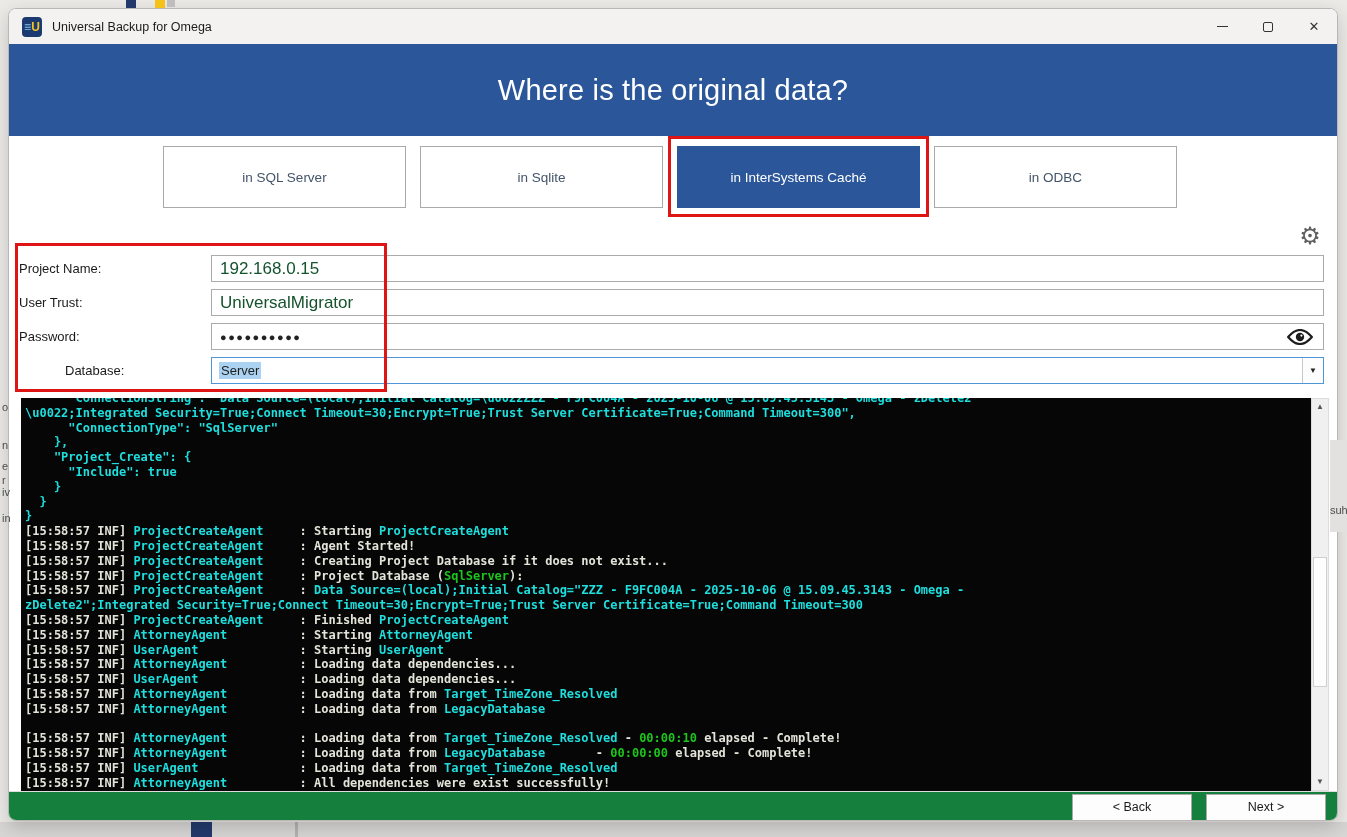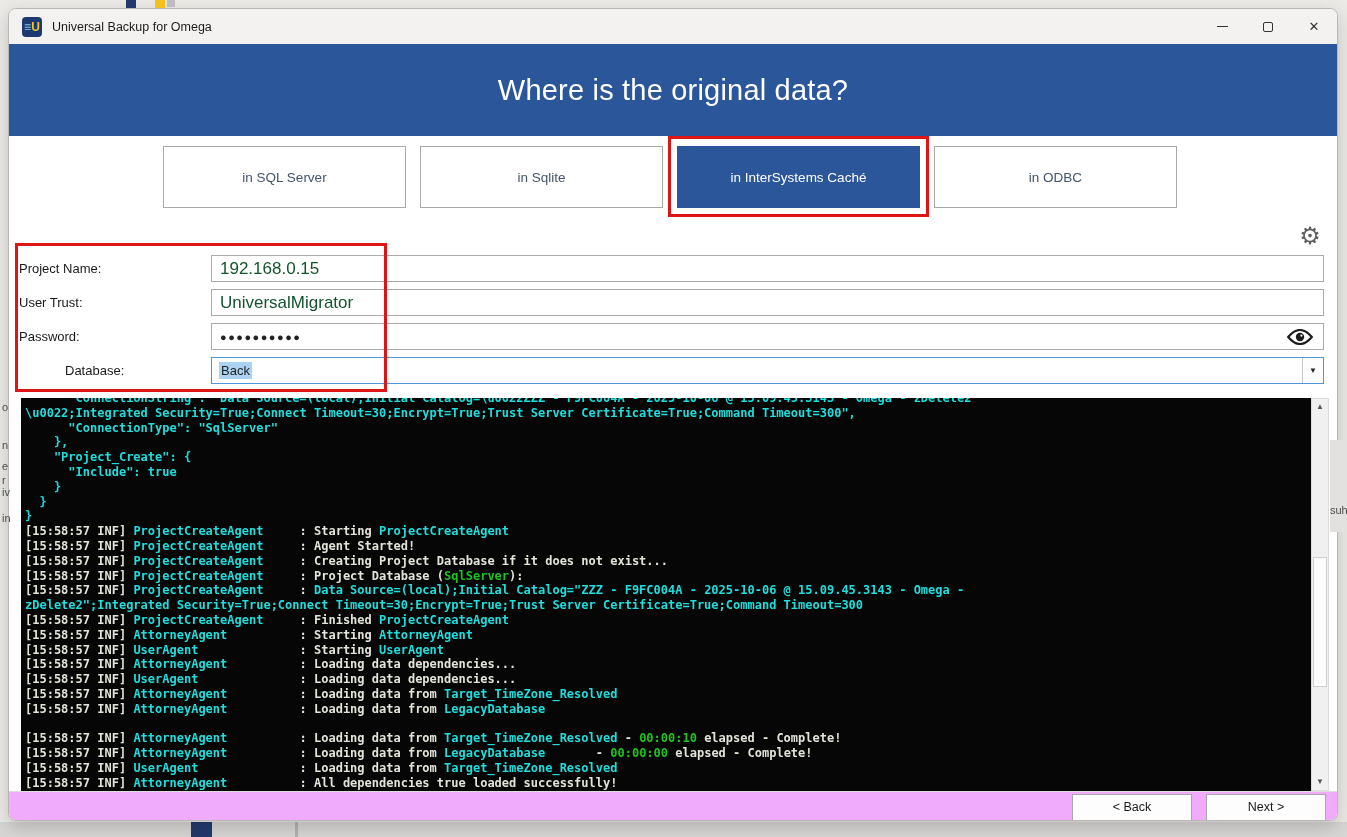--- a/index.html
+++ b/index.html
@@ -92,21 +92,21 @@
   
   .vscroll { position:absolute; left:1302px; top:389px; width:18px; height:393px; background:#f0f0f0;
              border:1px solid #dcdcdc; }
   .vs-arrow { position:absolute; left:0; width:16px; height:16px; text-align:center; font-size:8px;
               color:#555; line-height:16px; cursor:pointer; }
   .vs-up { top:0; } .vs-down { bottom:0; }
   .vs-thumb { position:absolute; left:1px; top:158px; width:14px; height:130px;
               background:#fdfdfd; border:1px solid #cfcfcf; cursor:pointer; }
 
   
-  .footer { position:absolute; left:0; top:782px; width:100%; height:31px; background:#f0abfc;
+  .footer { position:absolute; left:0; top:782px; width:100%; height:31px; background:#15803d;
             border-top:1px solid #e0dedc; }
   .footer-btn { position:absolute; top:2px; width:120px; height:27px; background:#fdfdfd;
                 border:1px solid #a9a9a9; font-size:12.5px; color:#1a1a1a; text-align:center;
                 line-height:25px; cursor:pointer; font-family:"Liberation Sans", sans-serif; }
   .btn-back { left:1063px; } .btn-next { left:1197px; }
 
   
   .lf { left:2px; width:16px; overflow:hidden; }
   .lf-o  { top:402px; } .lf-n { top:440px; } .lf-e { top:461px; } .lf-r { top:475px; }
   .lf-iv { top:487px; } .lf-in { top:513px; }
@@ -172,21 +172,21 @@
   <div class="form-label row3">Password:</div>
   <input class="form-input row3 pwd" value="●●●●●●●●●●" style="">
   <svg class="eye" viewBox="0 0 26 16">
     <path d="M13 1 C7 1 3 6 1.2 8 C3 10 7 15 13 15 C19 15 23 10 24.8 8 C23 6 19 1 13 1 Z" fill="#ffffff" stroke="#1c1c1c" stroke-width="2.2"></path>
     <circle cx="13" cy="8" r="4.2" fill="#1c1c1c"></circle>
     <circle cx="14.4" cy="6.6" r="1.1" fill="#ffffff"></circle>
   </svg>
 
   <div class="form-label row4">Database:</div>
   <div class="combo">
-    <span class="combo-value">Back</span>
+    <span class="combo-value">Server</span>
     <span class="combo-btn">
       <span class="combo-arrow">▼</span>
     </span>
   </div>
   <div class="annotation ann-form"></div>
 
   <div class="console">
     <pre id="console-pre"><span class="cl-c">      "ConnectionString": "Data Source=(local);Initial Catalog=\u0022ZZZ - F9FC004A - 2025-10-06 @ 15.09.45.3143 - Omega - zDelete2</span>
 <span class="cl-c">\u0022;Integrated Security=True;Connect Timeout=30;Encrypt=True;Trust Server Certificate=True;Command Timeout=300",</span>
 <span class="cl-c">      "ConnectionType": "SqlServer"</span>
@@ -206,21 +206,21 @@
 <span class="cl-w">[15:58:57 INF] </span><span class="cl-c">AttorneyAgent</span><span class="cl-w">          : Starting </span><span class="cl-c">AttorneyAgent</span>
 <span class="cl-w">[15:58:57 INF] </span><span class="cl-c">UserAgent</span><span class="cl-w">              : Starting </span><span class="cl-c">UserAgent</span>
 <span class="cl-w">[15:58:57 INF] </span><span class="cl-c">AttorneyAgent</span><span class="cl-w">          : Loading data dependencies...</span>
 <span class="cl-w">[15:58:57 INF] </span><span class="cl-c">UserAgent</span><span class="cl-w">              : Loading data dependencies...</span>
 <span class="cl-w">[15:58:57 INF] </span><span class="cl-c">AttorneyAgent</span><span class="cl-w">          : Loading data from </span><span class="cl-c">Target_TimeZone_Resolved</span>
 <span class="cl-w">[15:58:57 INF] </span><span class="cl-c">AttorneyAgent</span><span class="cl-w">          : Loading data from </span><span class="cl-c">LegacyDatabase</span>
 
 <span class="cl-w">[15:58:57 INF] </span><span class="cl-c">AttorneyAgent</span><span class="cl-w">          : Loading data from </span><span class="cl-c">Target_TimeZone_Resolved</span><span class="cl-w"> - </span><span class="cl-g">00:00:10</span><span class="cl-w"> elapsed - Complete!</span>
 <span class="cl-w">[15:58:57 INF] </span><span class="cl-c">AttorneyAgent</span><span class="cl-w">          : Loading data from </span><span class="cl-c">LegacyDatabase</span><span class="cl-w">       - </span><span class="cl-g">00:00:00</span><span class="cl-w"> elapsed - Complete!</span>
 <span class="cl-w">[15:58:57 INF] </span><span class="cl-c">UserAgent</span><span class="cl-w">              : Loading data from </span><span class="cl-c">Target_TimeZone_Resolved</span>
-<span class="cl-w">[15:58:57 INF] </span><span class="cl-c">AttorneyAgent</span><span class="cl-w">          : All dependencies true loaded successfully!</span>
+<span class="cl-w">[15:58:57 INF] </span><span class="cl-c">AttorneyAgent</span><span class="cl-w">          : All dependencies were exist successfully!</span>
 </pre>
   </div>
   <div class="vscroll">
     <div class="vs-arrow vs-up"><span>▲</span></div>
     <div class="vs-thumb"></div>
     <div class="vs-arrow vs-down"><span>▼</span></div>
   </div>
 
   <div class="footer">
     <div class="footer-btn btn-back">&lt; Back</div>

